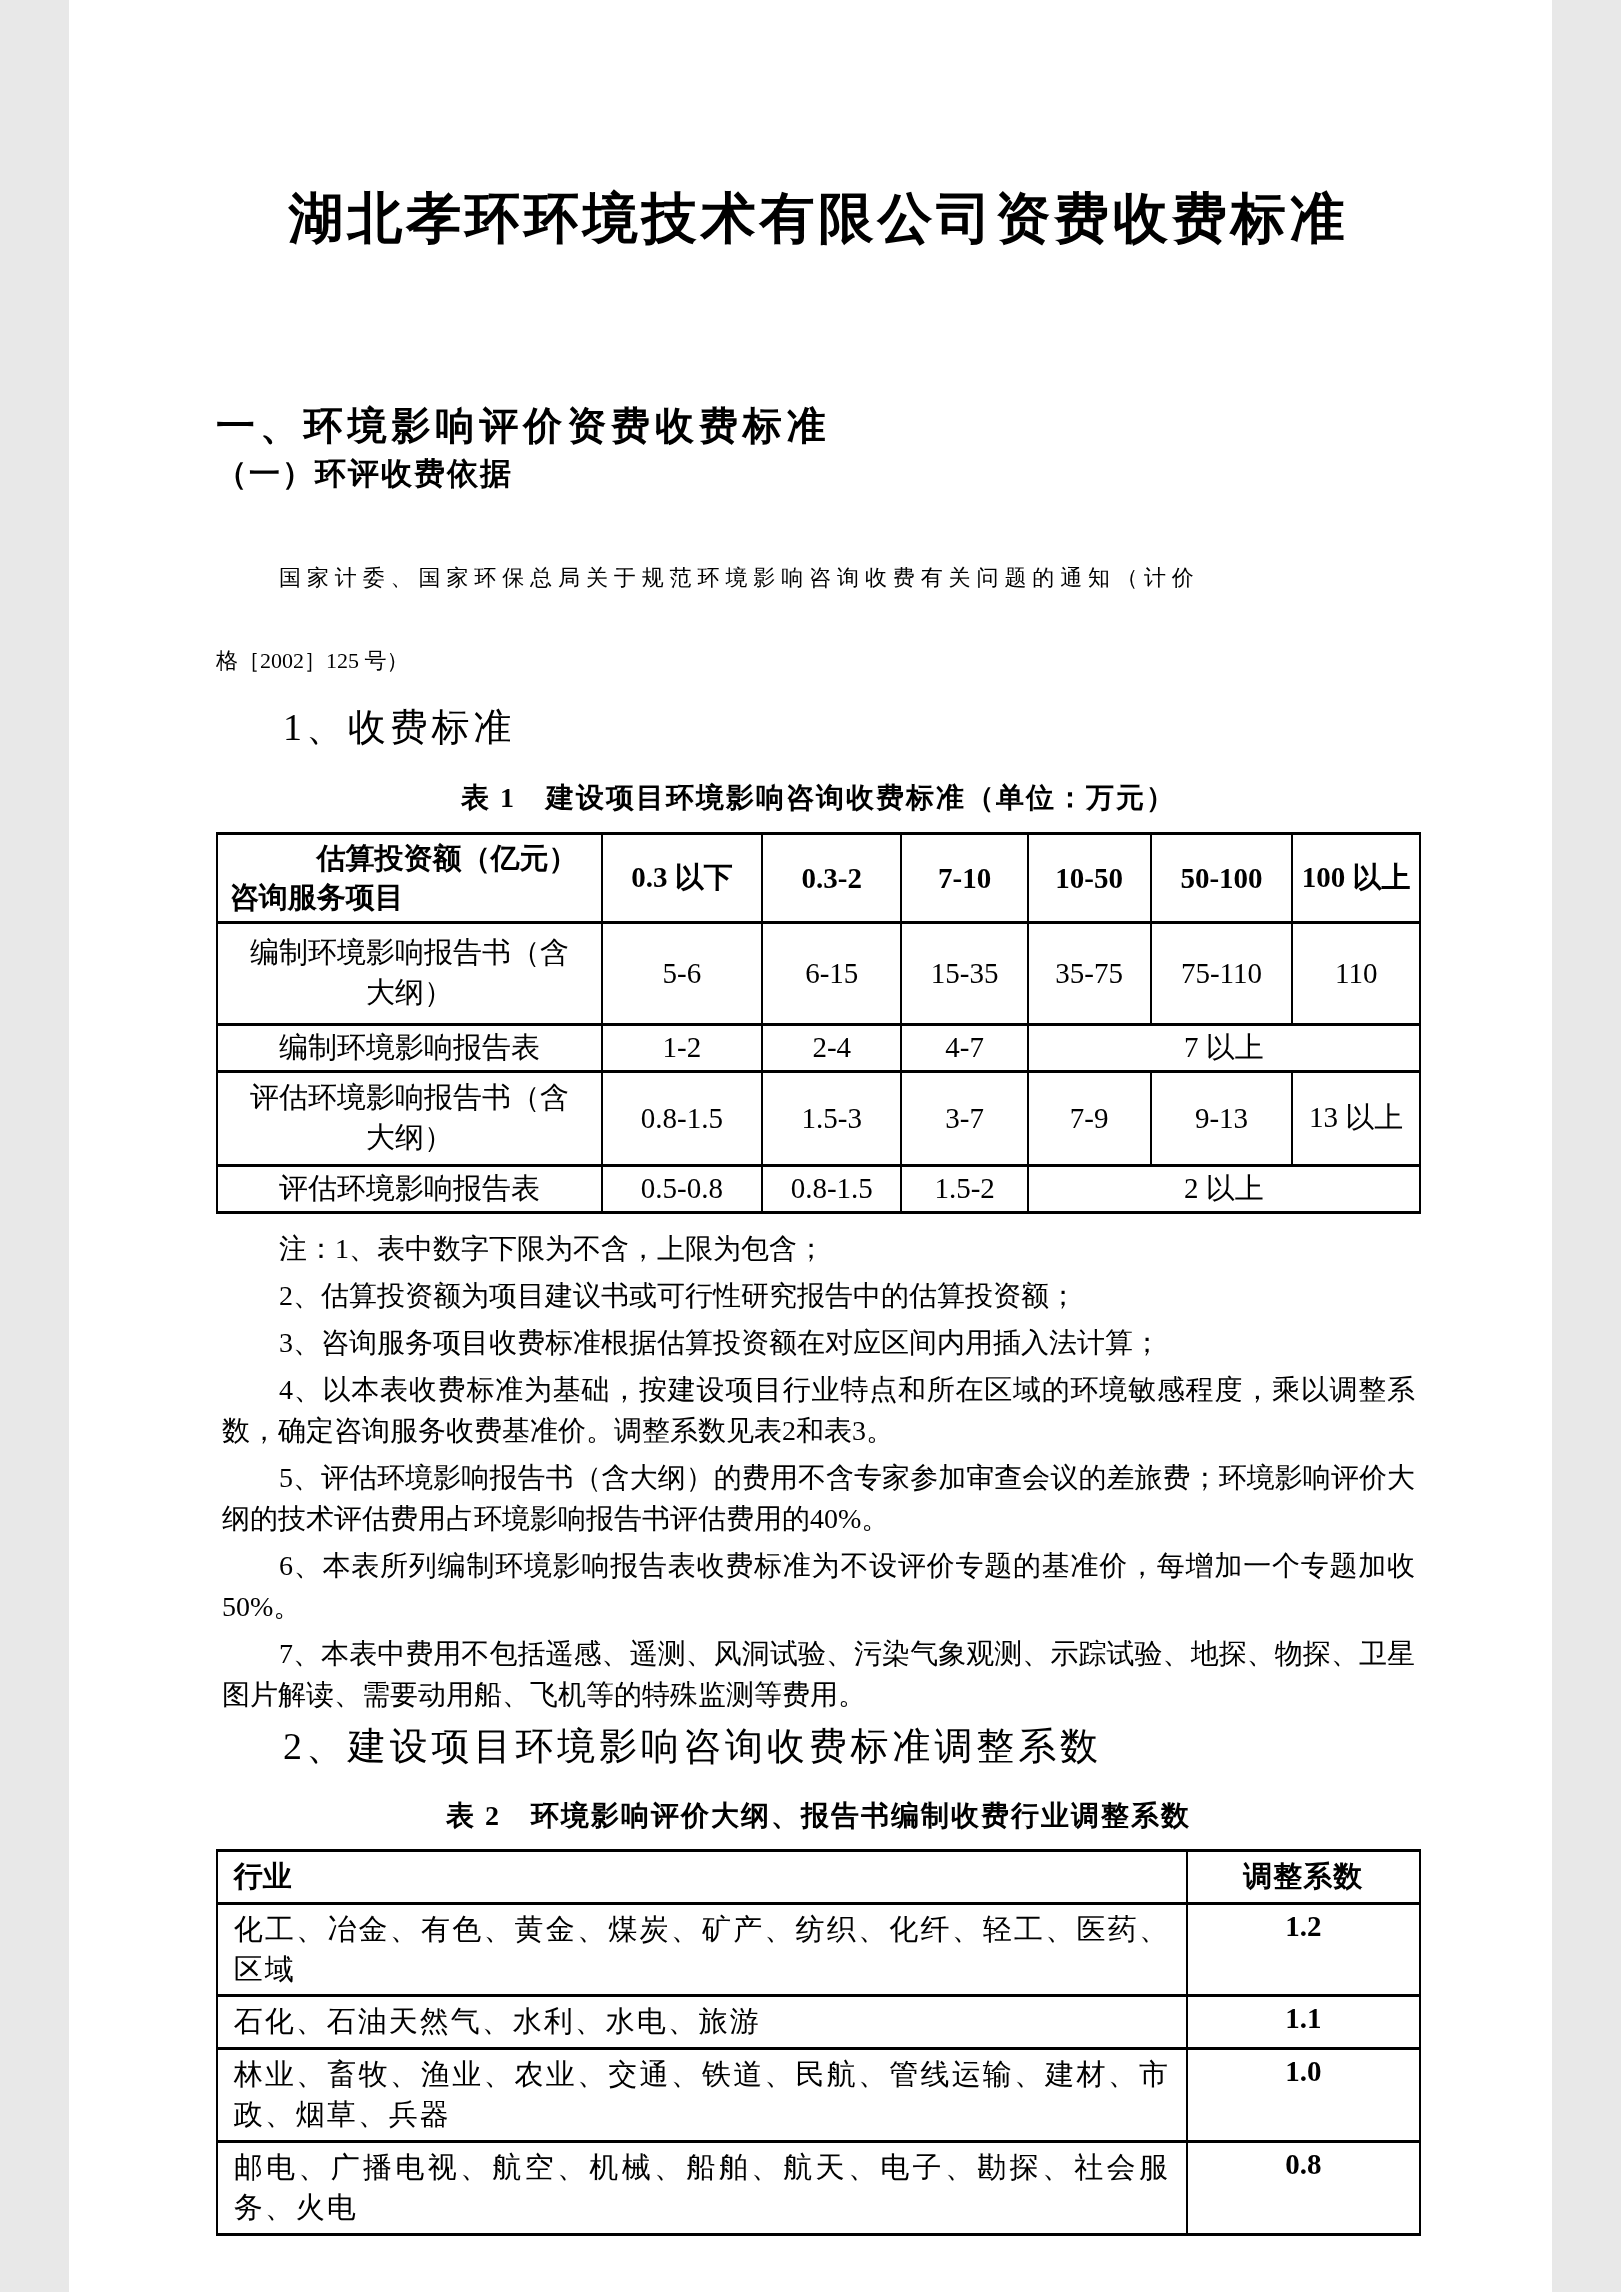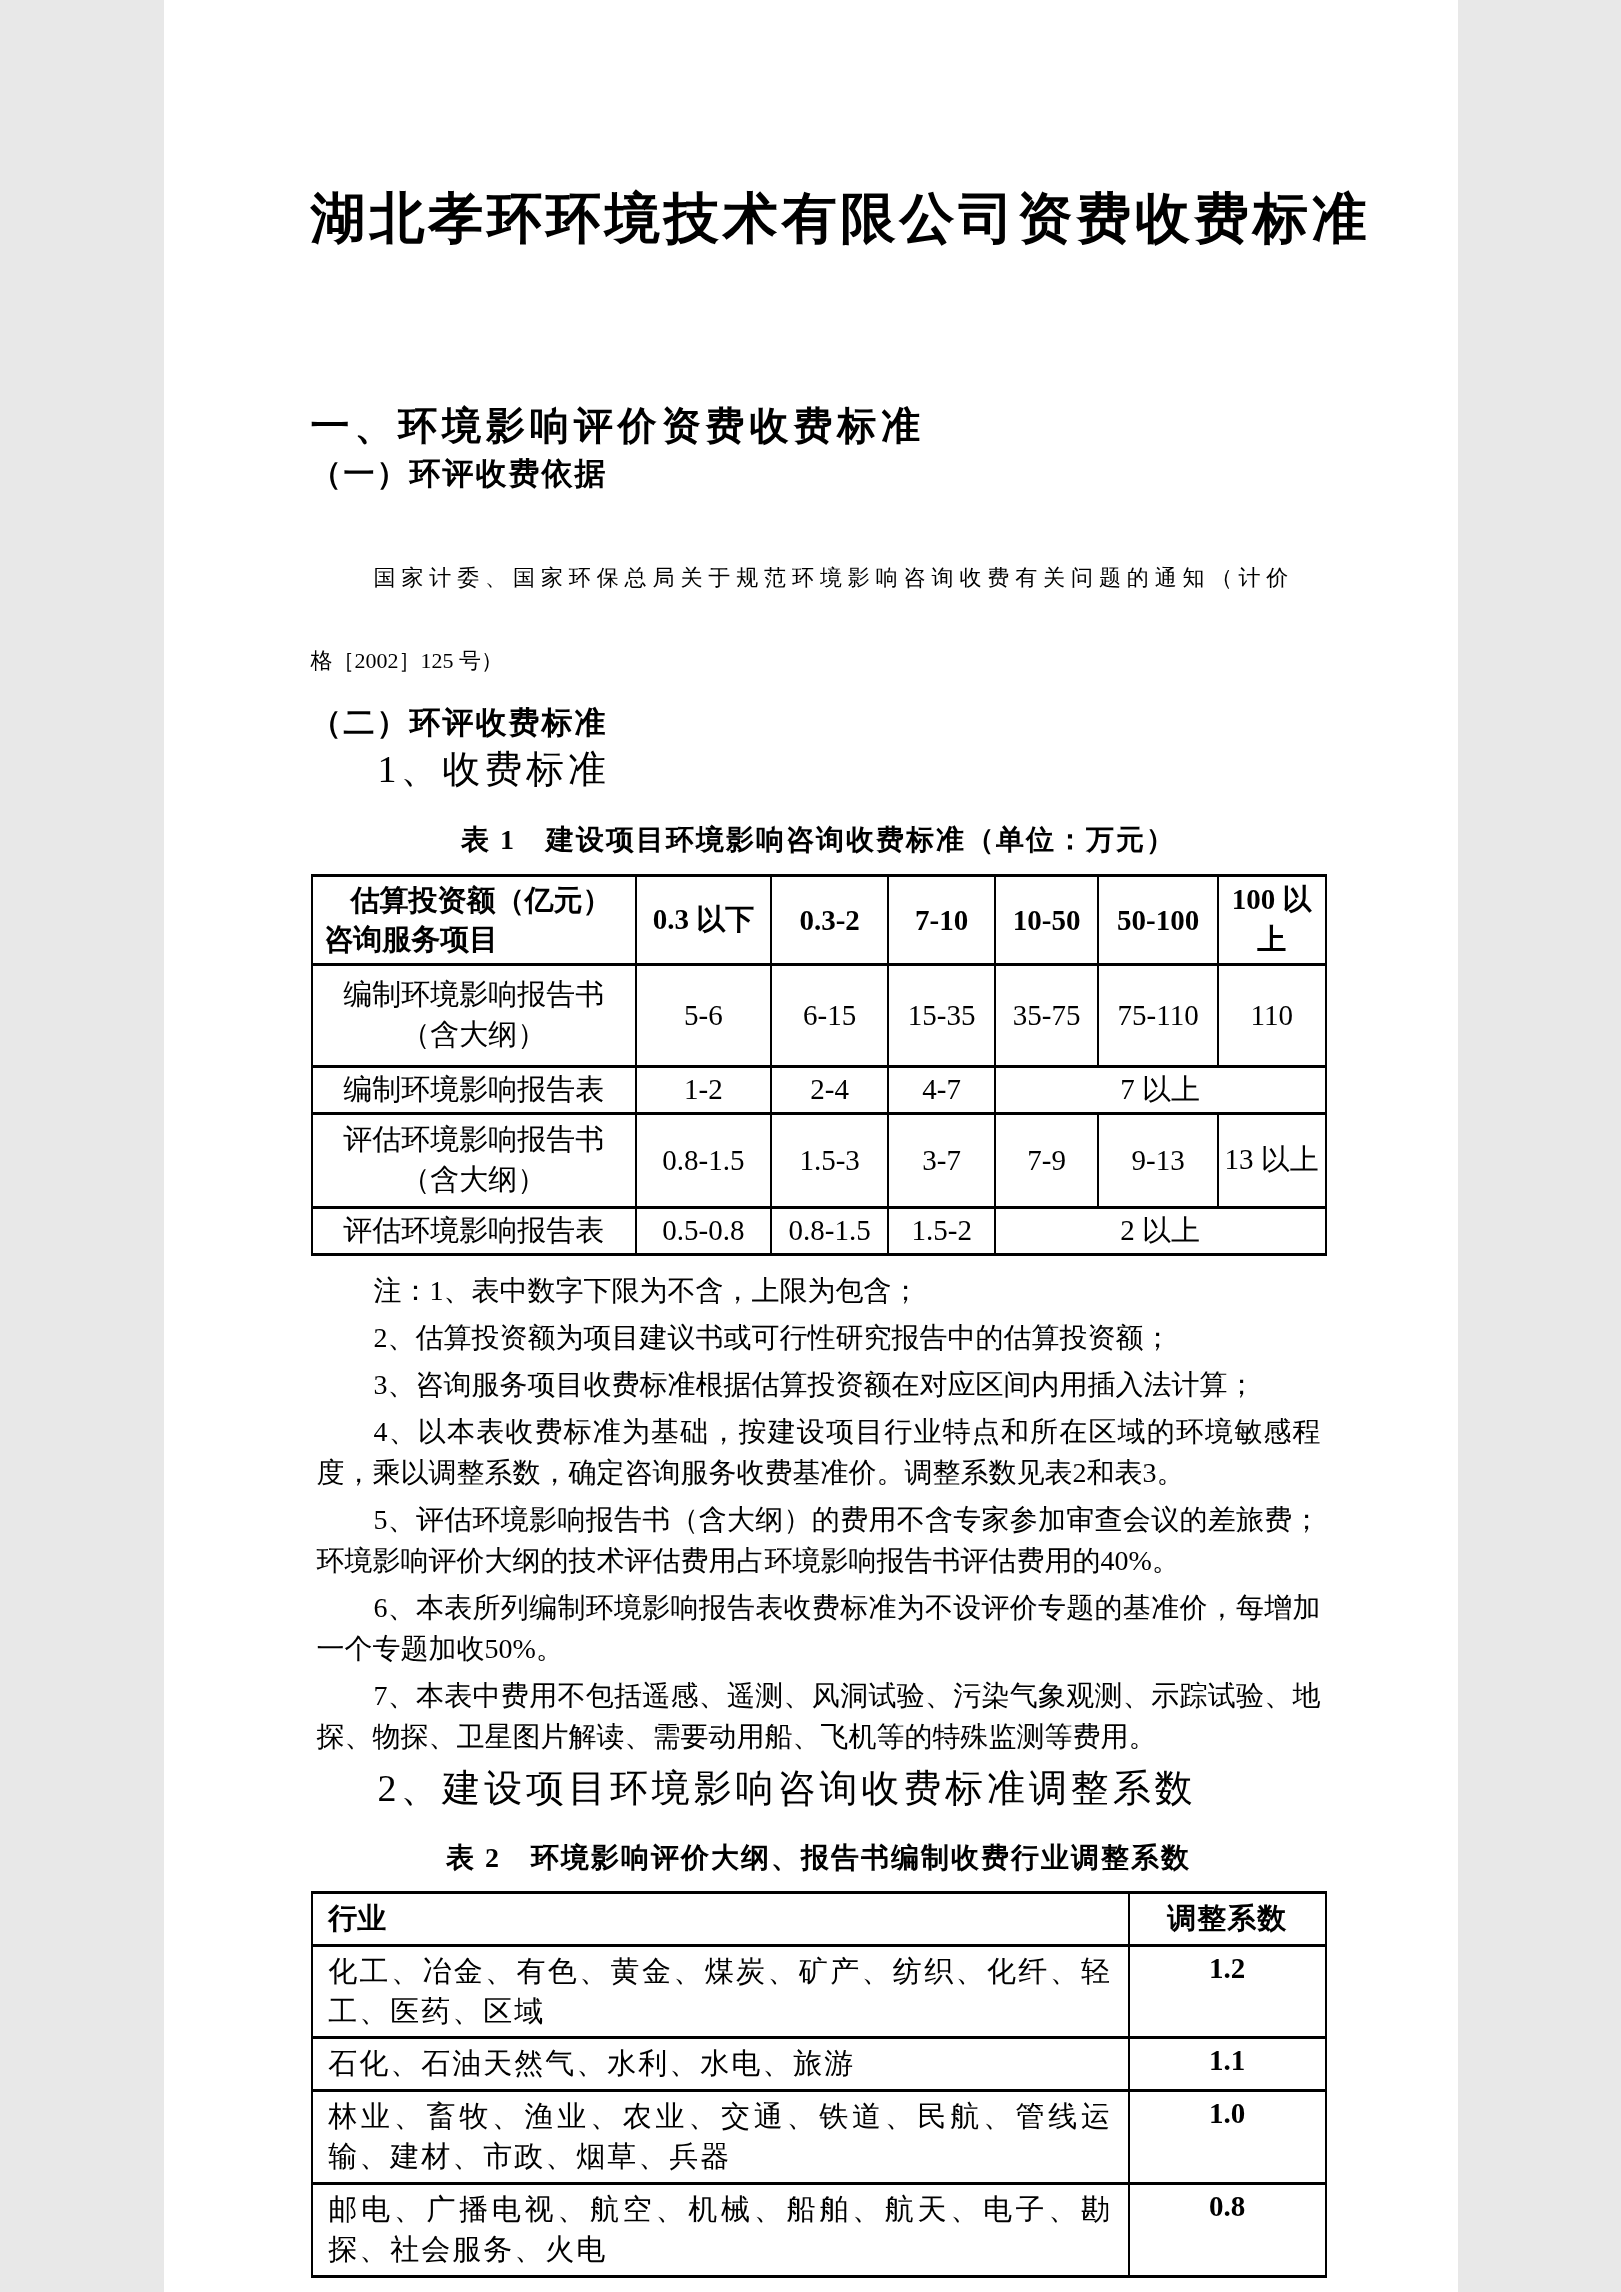--- a/index.html
+++ b/index.html
@@ -1,19 +1,19 @@
 <!DOCTYPE html>
 <html><head>
 <meta charset="utf-8">
 <style>
   * { box-sizing: border-box; }
   html, body { margin: 0; padding: 0; background: #e8e8e8; }
   .page {
     position: relative;
-    width: 1294px;
+    width: 1483px;
     height: 2293px;
     margin: 0 auto;
     background: #ffffff;
     color: #000;
     font-family: "Liberation Serif", "DejaVu Serif", serif;
     padding: 0 131px 0 147px;
     overflow: hidden;
   }
   .doc-title {
     padding-top: 182px;
@@ -120,21 +120,20 @@
 <div class="page">
 
   <div class="doc-title">湖北孝环环境技术有限公司资费收费标准</div>
 
   <h1 class="sec">一、环境影响评价资费收费标准</h1>
 
   <h2 class="sub sub-basis">（一）环评收费依据</h2>
 
   <p class="basis-text"><span class="stretch">国家计委、国家环保总局关于规范环境影响咨询收费有关问题的通知（计价</span><br><span>格［2002］125 号）</span></p>
 
-  <h2 class="sub sub-standard">（二）环评收费标准</h2>
 
   <h3 class="item item-fee">1、收费标准</h3>
 
   <div class="tbl-caption">表 1　建设项目环境影响咨询收费标准（单位：万元）</div>
 
   <table class="t1">
     <colgroup>
       <col style="width:32%">
       <col style="width:13.3%">
       <col style="width:11.6%">

